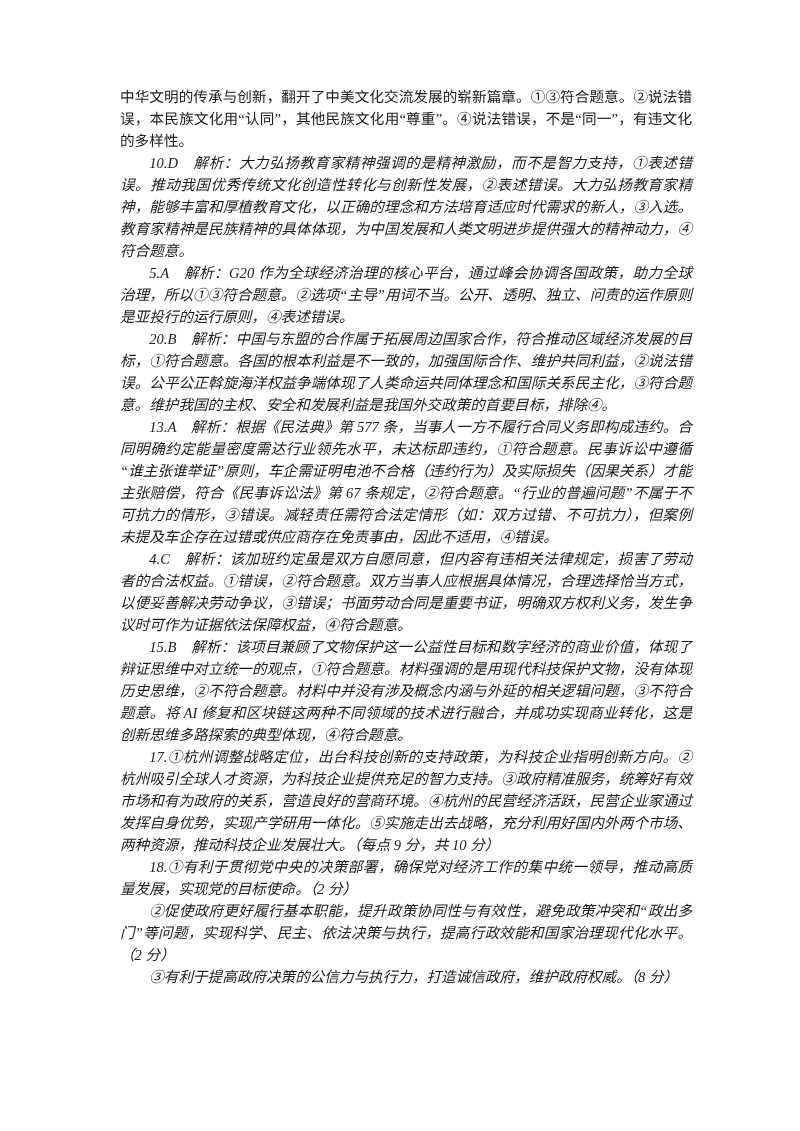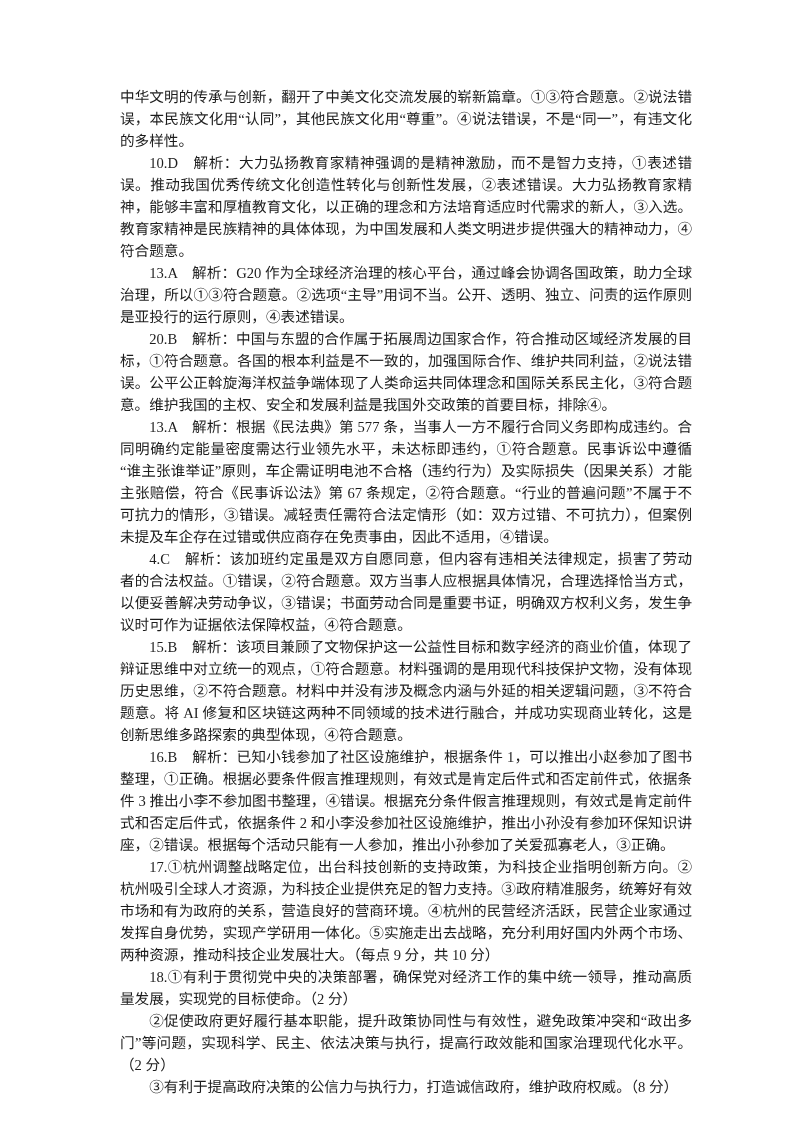--- a/index.html
+++ b/index.html
@@ -26,33 +26,33 @@
     font-size: 14.6px;
     line-height: 22px;
     text-align: justify;
   }
   .text-block p {
     margin: 0;
     word-break: break-all;
   }
   .text-block p.indent {
     text-indent: 2em;
+    font-style: italic;
   }
 </style>
 </head>
 <body>
 
 <div class="page">
   <div class="text-block">
     <p>中华文明的传承与创新，翻开了中美文化交流发展的崭新篇章。①③符合题意。②说法错误，本民族文化用“认同”，其他民族文化用“尊重”。④说法错误，不是“同一”，有违文化的多样性。</p>
     <p class="indent">10.D　解析：大力弘扬教育家精神强调的是精神激励，而不是智力支持，①表述错误。推动我国优秀传统文化创造性转化与创新性发展，②表述错误。大力弘扬教育家精神，能够丰富和厚植教育文化，以正确的理念和方法培育适应时代需求的新人，③入选。教育家精神是民族精神的具体体现，为中国发展和人类文明进步提供强大的精神动力，④符合题意。</p>
-    <p class="indent">13.A　解析：G20 作为全球经济治理的核心平台，通过峰会协调各国政策，助力全球治理，所以①③符合题意。②选项“主导”用词不当。公开、透明、独立、问责的运作原则是亚投行的运行原则，④表述错误。</p>
+    <p class="indent">5.A　解析：G20 作为全球经济治理的核心平台，通过峰会协调各国政策，助力全球治理，所以①③符合题意。②选项“主导”用词不当。公开、透明、独立、问责的运作原则是亚投行的运行原则，④表述错误。</p>
     <p class="indent">20.B　解析：中国与东盟的合作属于拓展周边国家合作，符合推动区域经济发展的目标，①符合题意。各国的根本利益是不一致的，加强国际合作、维护共同利益，②说法错误。公平公正斡旋海洋权益争端体现了人类命运共同体理念和国际关系民主化，③符合题意。维护我国的主权、安全和发展利益是我国外交政策的首要目标，排除④。</p>
     <p class="indent">13.A　解析：根据《民法典》第 577 条，当事人一方不履行合同义务即构成违约。合同明确约定能量密度需达行业领先水平，未达标即违约，①符合题意。民事诉讼中遵循“谁主张谁举证”原则，车企需证明电池不合格（违约行为）及实际损失（因果关系）才能主张赔偿，符合《民事诉讼法》第 67 条规定，②符合题意。“行业的普遍问题”不属于不可抗力的情形，③错误。减轻责任需符合法定情形（如：双方过错、不可抗力），但案例未提及车企存在过错或供应商存在免责事由，因此不适用，④错误。</p>
     <p class="indent">4.C　解析：该加班约定虽是双方自愿同意，但内容有违相关法律规定，损害了劳动者的合法权益。①错误，②符合题意。双方当事人应根据具体情况，合理选择恰当方式，以便妥善解决劳动争议，③错误；书面劳动合同是重要书证，明确双方权利义务，发生争议时可作为证据依法保障权益，④符合题意。</p>
     <p class="indent">15.B　解析：该项目兼顾了文物保护这一公益性目标和数字经济的商业价值，体现了辩证思维中对立统一的观点，①符合题意。材料强调的是用现代科技保护文物，没有体现历史思维，②不符合题意。材料中并没有涉及概念内涵与外延的相关逻辑问题，③不符合题意。将 AI 修复和区块链这两种不同领域的技术进行融合，并成功实现商业转化，这是创新思维多路探索的典型体现，④符合题意。</p>
-    <p class="indent">16.B　解析：已知小钱参加了社区设施维护，根据条件 1，可以推出小赵参加了图书整理，①正确。根据必要条件假言推理规则，有效式是肯定后件式和否定前件式，依据条件 3 推出小李不参加图书整理，④错误。根据充分条件假言推理规则，有效式是肯定前件式和否定后件式，依据条件 2 和小李没参加社区设施维护，推出小孙没有参加环保知识讲座，②错误。根据每个活动只能有一人参加，推出小孙参加了关爱孤寡老人，③正确。</p>
     <p class="indent">17.①杭州调整战略定位，出台科技创新的支持政策，为科技企业指明创新方向。②杭州吸引全球人才资源，为科技企业提供充足的智力支持。③政府精准服务，统筹好有效市场和有为政府的关系，营造良好的营商环境。④杭州的民营经济活跃，民营企业家通过发挥自身优势，实现产学研用一体化。⑤实施走出去战略，充分利用好国内外两个市场、两种资源，推动科技企业发展壮大。（每点 9 分，共 10 分）</p>
     <p class="indent">18.①有利于贯彻党中央的决策部署，确保党对经济工作的集中统一领导，推动高质量发展，实现党的目标使命。（2 分）</p>
     <p class="indent">②促使政府更好履行基本职能，提升政策协同性与有效性，避免政策冲突和“政出多门”等问题，实现科学、民主、依法决策与执行，提高行政效能和国家治理现代化水平。（2 分）</p>
     <p class="indent">③有利于提高政府决策的公信力与执行力，打造诚信政府，维护政府权威。（8 分）</p>
   </div>
 </div>
 
 </body></html>

